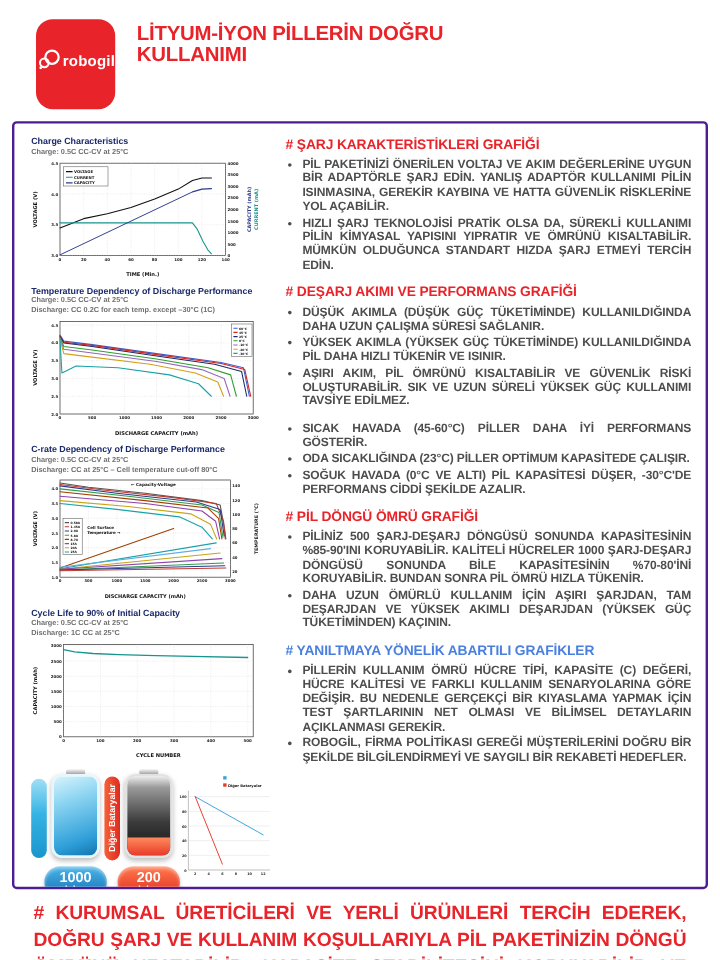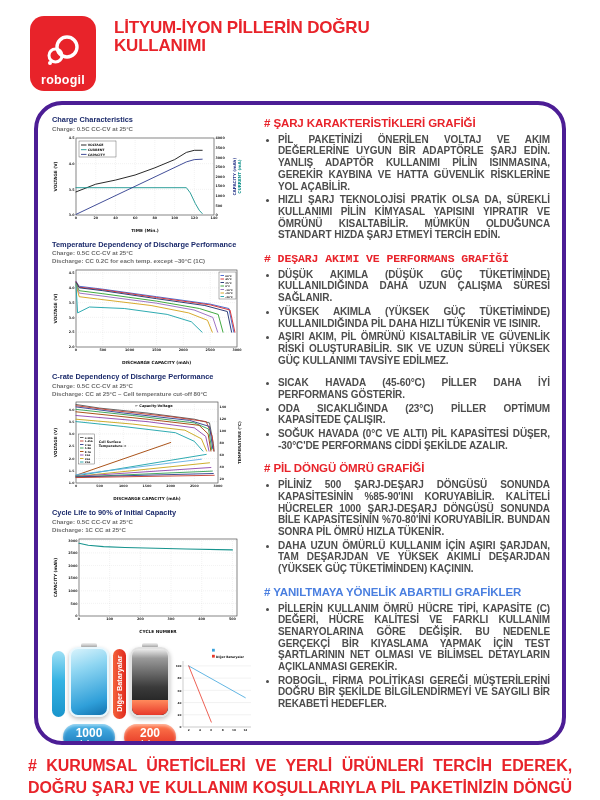--- a/index.html
+++ b/index.html
@@ -1,28 +1,28 @@
 <!DOCTYPE html>
 <html><head>
 <meta charset="utf-8">
 <style>
   html,body{margin:0;padding:0;background:#fff;}
   body{width:600px;height:800px;overflow:hidden;font-family:"Liberation Sans",sans-serif;}
   .page{width:600px;height:800px;position:relative;background:#fff;}
 
   
   header{display:flex;align-items:flex-start;gap:18px;padding:16px 28px 4px 30px;}
-  .logo{width:66px;height:70px;background:#e8232a;border-radius:14px;display:flex;flex-direction:column;
+  .logo{width:66px;height:70px;background:#e8232a;border-radius:14px;display:flex;flex-direction:row;
         align-items:center;justify-content:flex-end;padding-bottom:5px;flex:none;}
   .logo-text{color:#fff;font-size:12.5px;font-weight:bold;line-height:1;letter-spacing:.2px;}
   h1{margin:3px 0 0;color:#e8232a;font-size:17px;font-weight:800;line-height:1.07;letter-spacing:-.2px;}
   h1 span{display:block;}
 
   
-  .card{margin:6px 34px 0;border:4px solid #4c1d95;border-radius:28px;padding:10px 12px 10px 14px;
+  .card{margin:6px 10px 0;border:2px solid #4c1d95;border-radius:4px;padding:10px 12px 10px 14px;
         display:flex;gap:10px;height:616px;overflow:hidden;background:#fff;}
   .col-left{width:202px;flex:none;}
   .col-right{flex:1;padding-top:2px;overflow:hidden;}
 
   
   figure{margin:0 0 6px;}
   .ft{font-size:7.4px;font-weight:bold;color:#1b2a6b;line-height:1.3;}
   .fs{font-size:6.1px;font-weight:bold;color:#6e6e6e;line-height:1.3;}
   .fs:empty{display:none;}
   .plot{margin-top:1px;}
@@ -391,21 +391,21 @@
 
     <div class="col-right">
         <section class="sec">
           <h2 style="color: rgb(232, 35, 42);">#  ŞARJ KARAKTERİSTİKLERİ GRAFİĞİ</h2>
           <ul>
             <li>PİL PAKETİNİZİ ÖNERİLEN VOLTAJ VE AKIM DEĞERLERİNE UYGUN BİR ADAPTÖRLE ŞARJ EDİN. YANLIŞ ADAPTÖR KULLANIMI PİLİN ISINMASINA, GEREKİR KAYBINA VE HATTA GÜVENLİK RİSKLERİNE YOL AÇABİLİR.</li>
             <li>HIZLI ŞARJ TEKNOLOJİSİ PRATİK OLSA DA, SÜREKLİ KULLANIMI PİLİN KİMYASAL YAPISINI YIPRATIR VE ÖMRÜNÜ KISALTABİLİR. MÜMKÜN OLDUĞUNCA STANDART HIZDA ŞARJ ETMEYİ TERCİH EDİN.</li>
           </ul>
         </section>
         <section class="sec">
-          <h2 style="color: rgb(232, 35, 42); font-family: Liberation Mono, monospace;">#  DEŞARJ AKIMI VE PERFORMANS GRAFİĞİ</h2>
+          <h2 style="color: rgb(232, 35, 42);">#  DEŞARJ AKIMI VE PERFORMANS GRAFİĞİ</h2>
           <ul>
             <li>DÜŞÜK AKIMLA (DÜŞÜK GÜÇ TÜKETİMİNDE) KULLANILDIĞINDA DAHA UZUN ÇALIŞMA SÜRESİ SAĞLANIR.</li>
             <li>YÜKSEK AKIMLA (YÜKSEK GÜÇ TÜKETİMİNDE) KULLANILDIĞINDA PİL DAHA HIZLI TÜKENİR VE ISINIR.</li>
             <li>AŞIRI AKIM, PİL ÖMRÜNÜ KISALTABİLİR VE GÜVENLİK RİSKİ OLUŞTURABİLİR. SIK VE UZUN SÜRELİ YÜKSEK GÜÇ KULLANIMI TAVSİYE EDİLMEZ.</li>
           </ul>
         </section>
         <section class="sec">
           <ul>
             <li>SICAK HAVADA (45-60°C) PİLLER DAHA İYİ PERFORMANS GÖSTERİR.</li>
             <li>ODA SICAKLIĞINDA (23°C) PİLLER OPTİMUM KAPASİTEDE ÇALIŞIR.</li>

